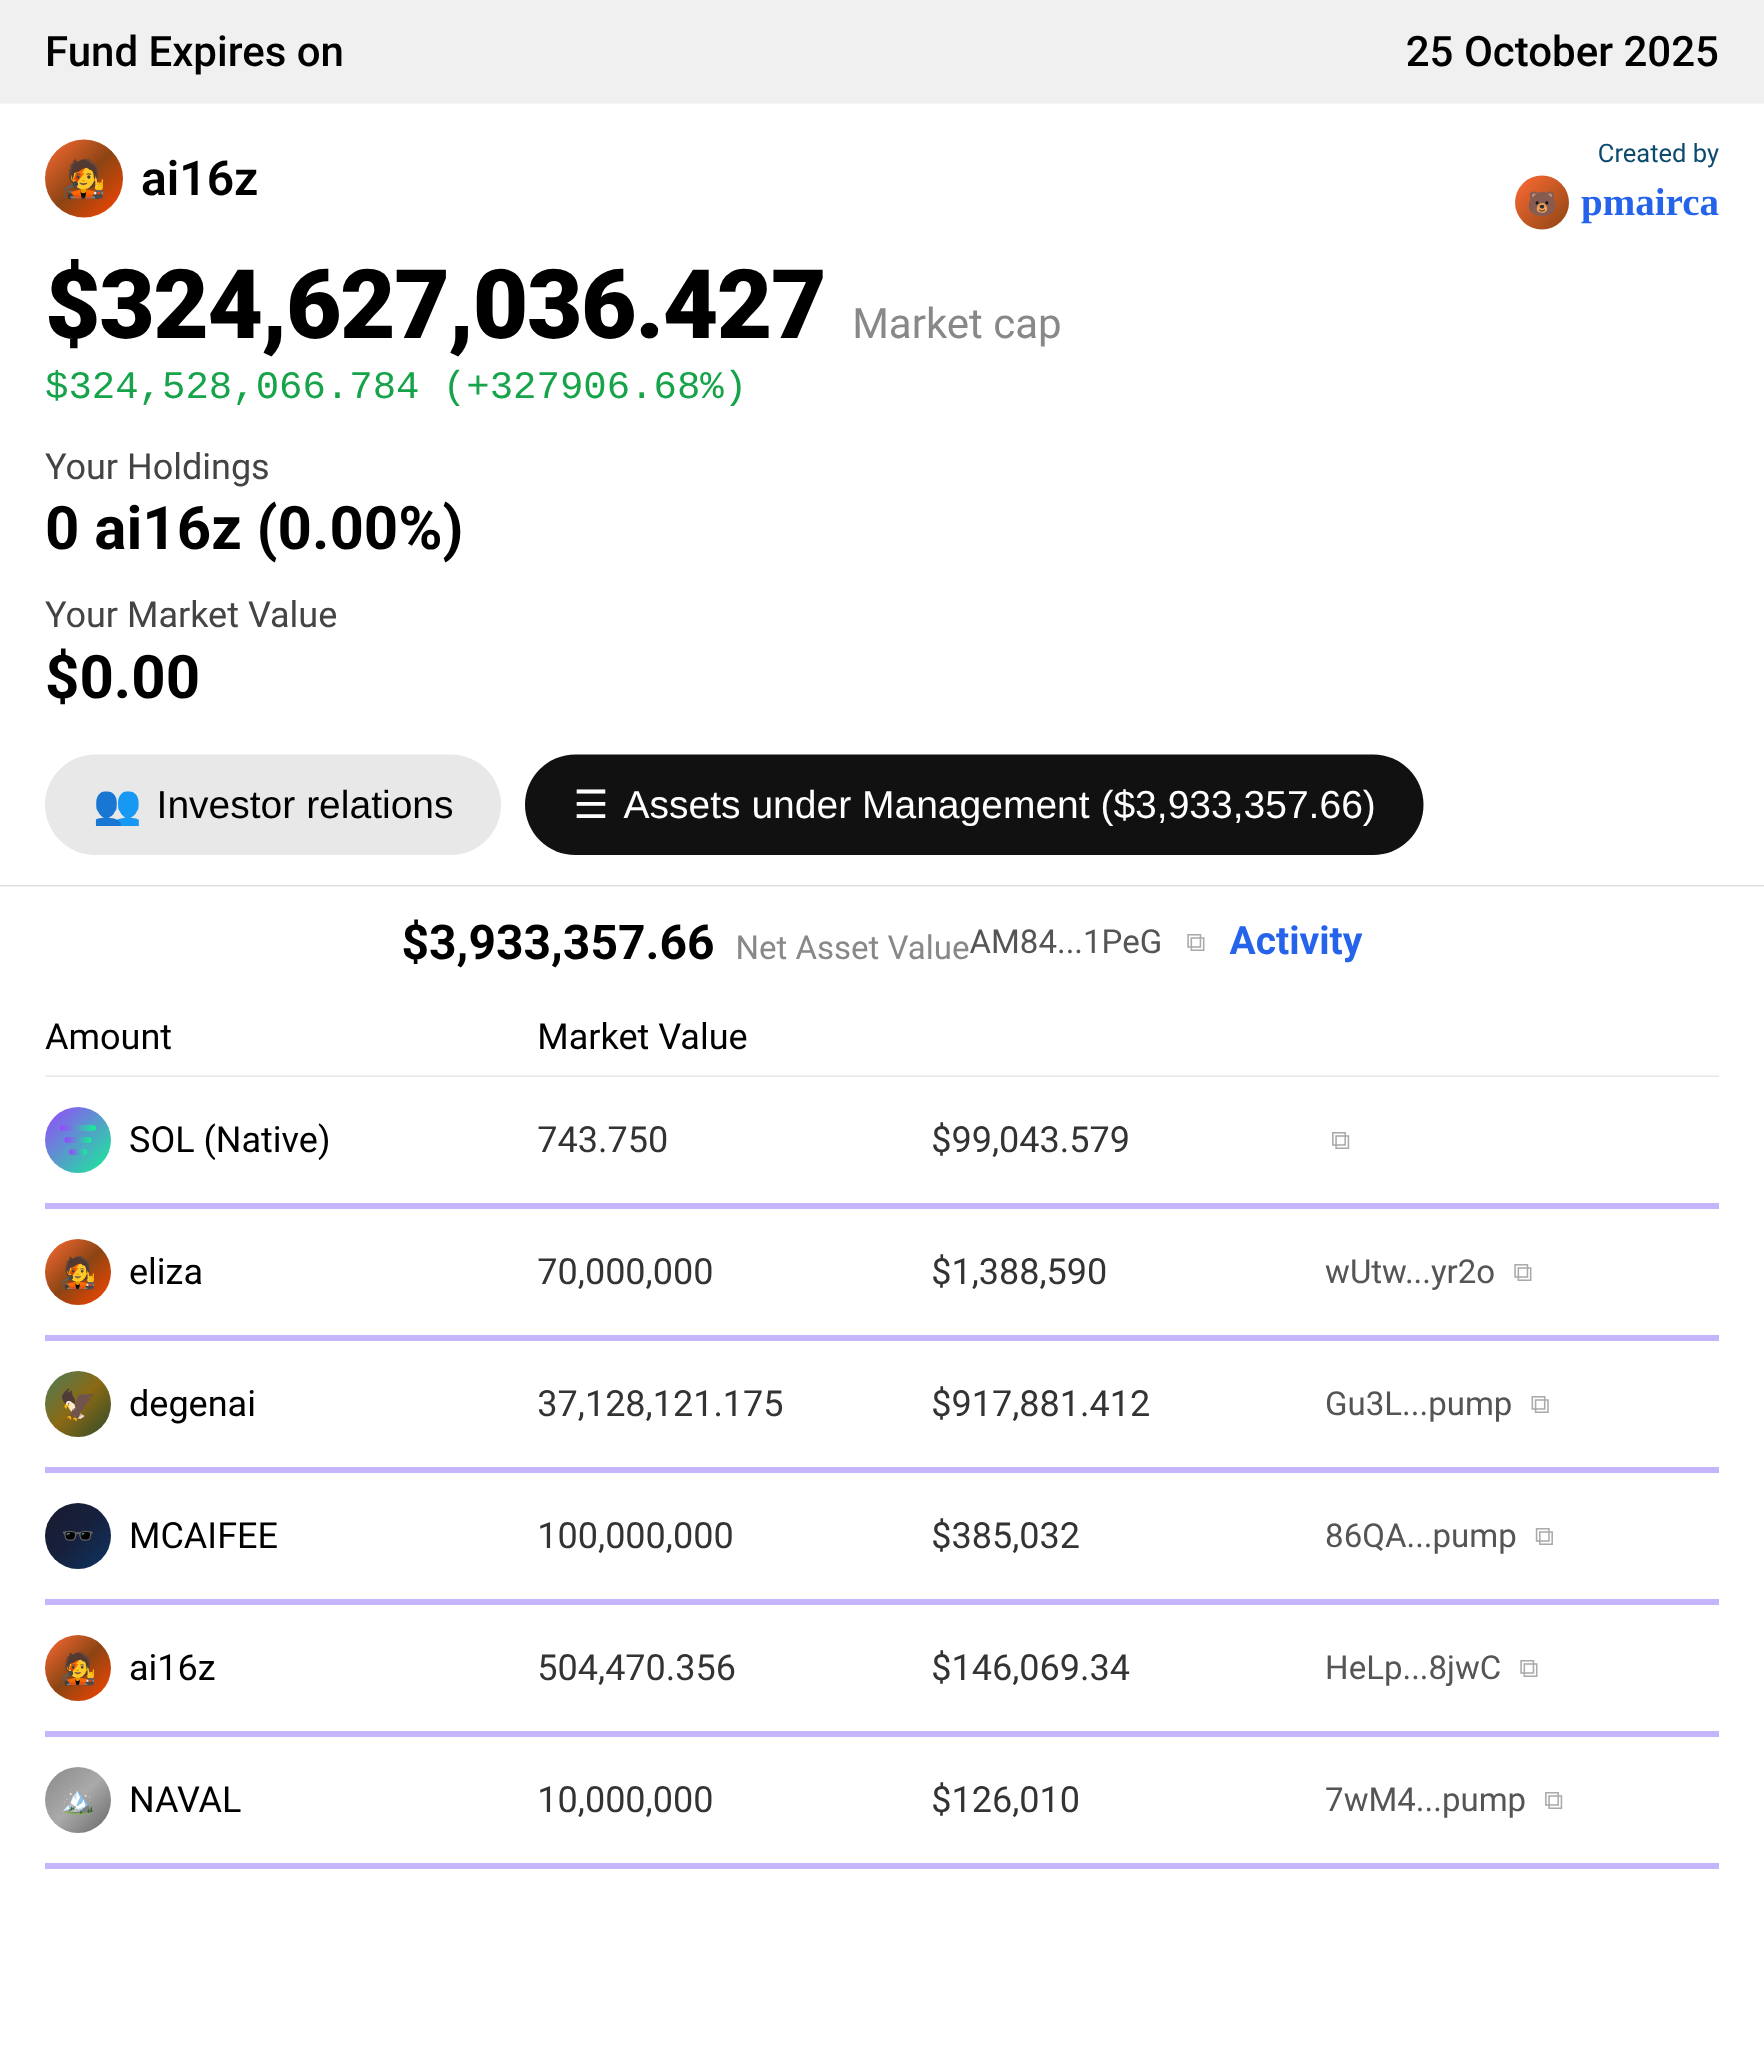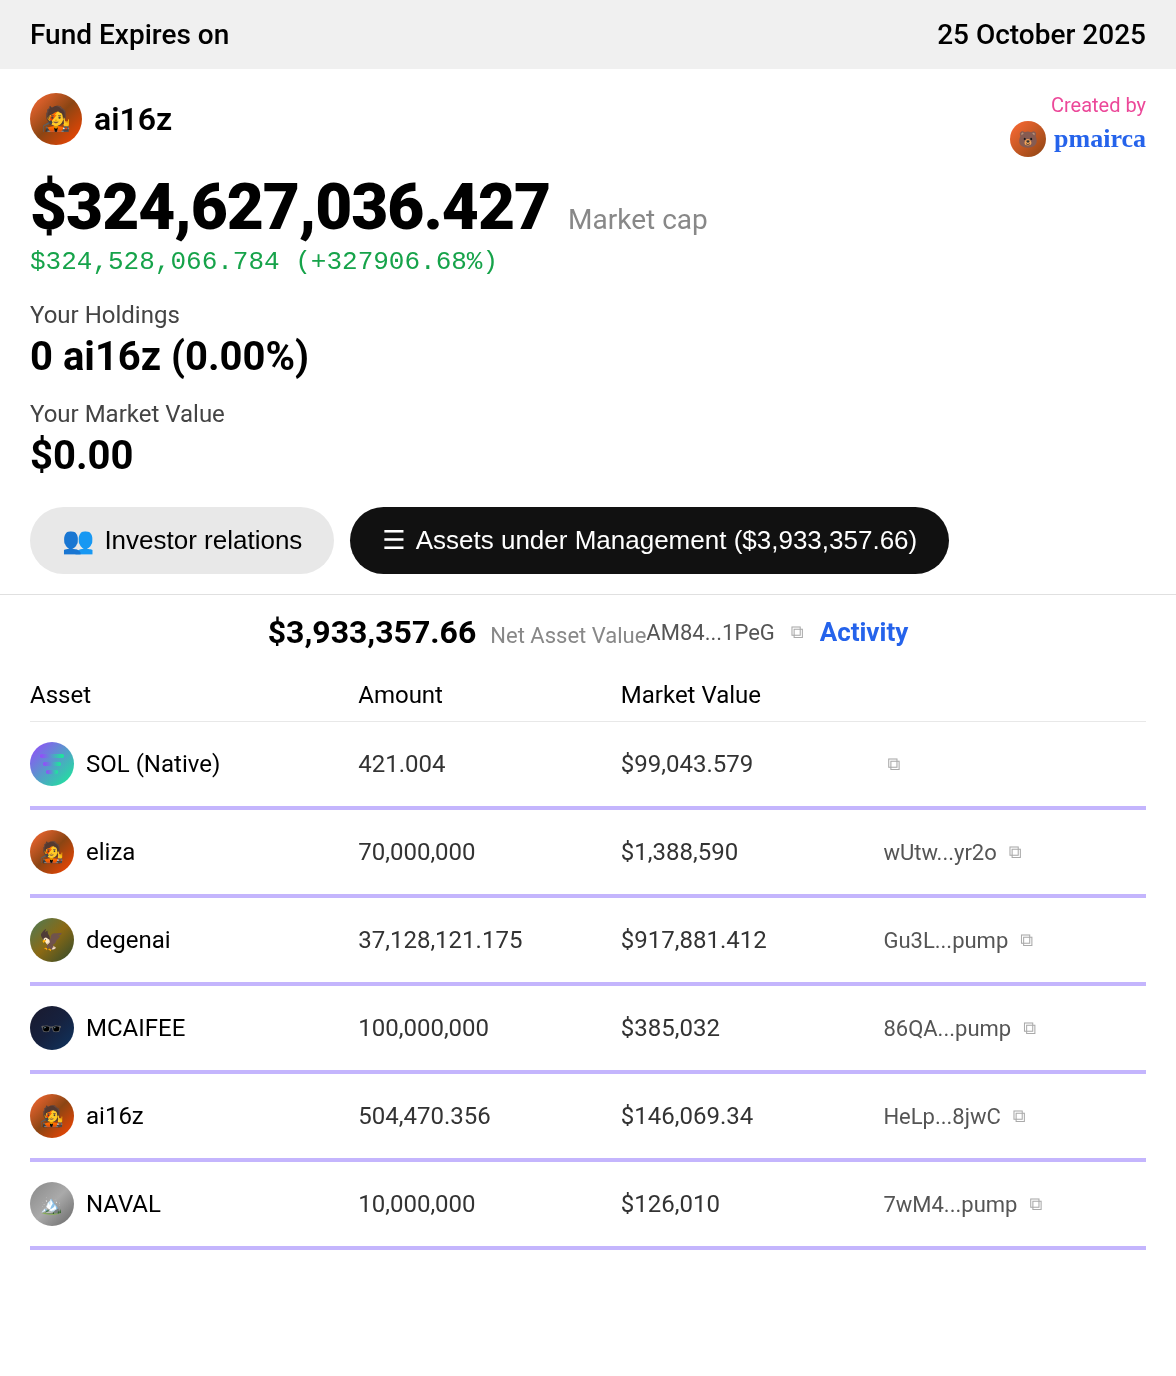--- a/index.html
+++ b/index.html
@@ -55,22 +55,22 @@
     }
 
     .created-by-section {
       display: flex;
       flex-direction: column;
       align-items: flex-end;
       gap: 4px;
     }
 
     .created-by-label {
-      font-size: 20px;
-      color: #ec4899;
+      font-size: 17px;
+      color: #0c4a6e;
     }
 
     .creator-row {
       display: flex;
       align-items: center;
       gap: 8px;
     }
 
     .creator-avatar {
       width: 36px;
@@ -450,37 +450,36 @@
     <div class="nav-right">
       <span class="nav-address">AM84...1PeG</span>
       <button class="copy-btn" title="Copy">⧉</button>
       <a class="activity-link" href="#">Activity</a>
     </div>
   </div>
 </div>
 
 <div class="assets-table">
   <div class="table-header">
-    <span>Asset</span>
     <span>Amount</span>
     <span>Market Value</span>
   </div>
 
   <div class="table-row">
     <div class="asset-name-cell">
       <div class="asset-icon sol-icon">
         <div class="sol-stripes">
           <div class="sol-stripe"></div>
           <div class="sol-stripe"></div>
           <div class="sol-stripe"></div>
         </div>
       </div>
       <span class="asset-name-text">SOL (Native)</span>
     </div>
-    <span class="cell-amount">421.004</span>
+    <span class="cell-amount">743.750</span>
     <span class="cell-value">$99,043.579</span>
     <div class="cell-address">
       <button class="copy-btn">⧉</button>
     </div>
   </div>
 
   <div class="table-row">
     <div class="asset-name-cell">
       <div class="eliza-avatar">🧑‍🎤</div>
       <span class="asset-name-text">eliza</span>

